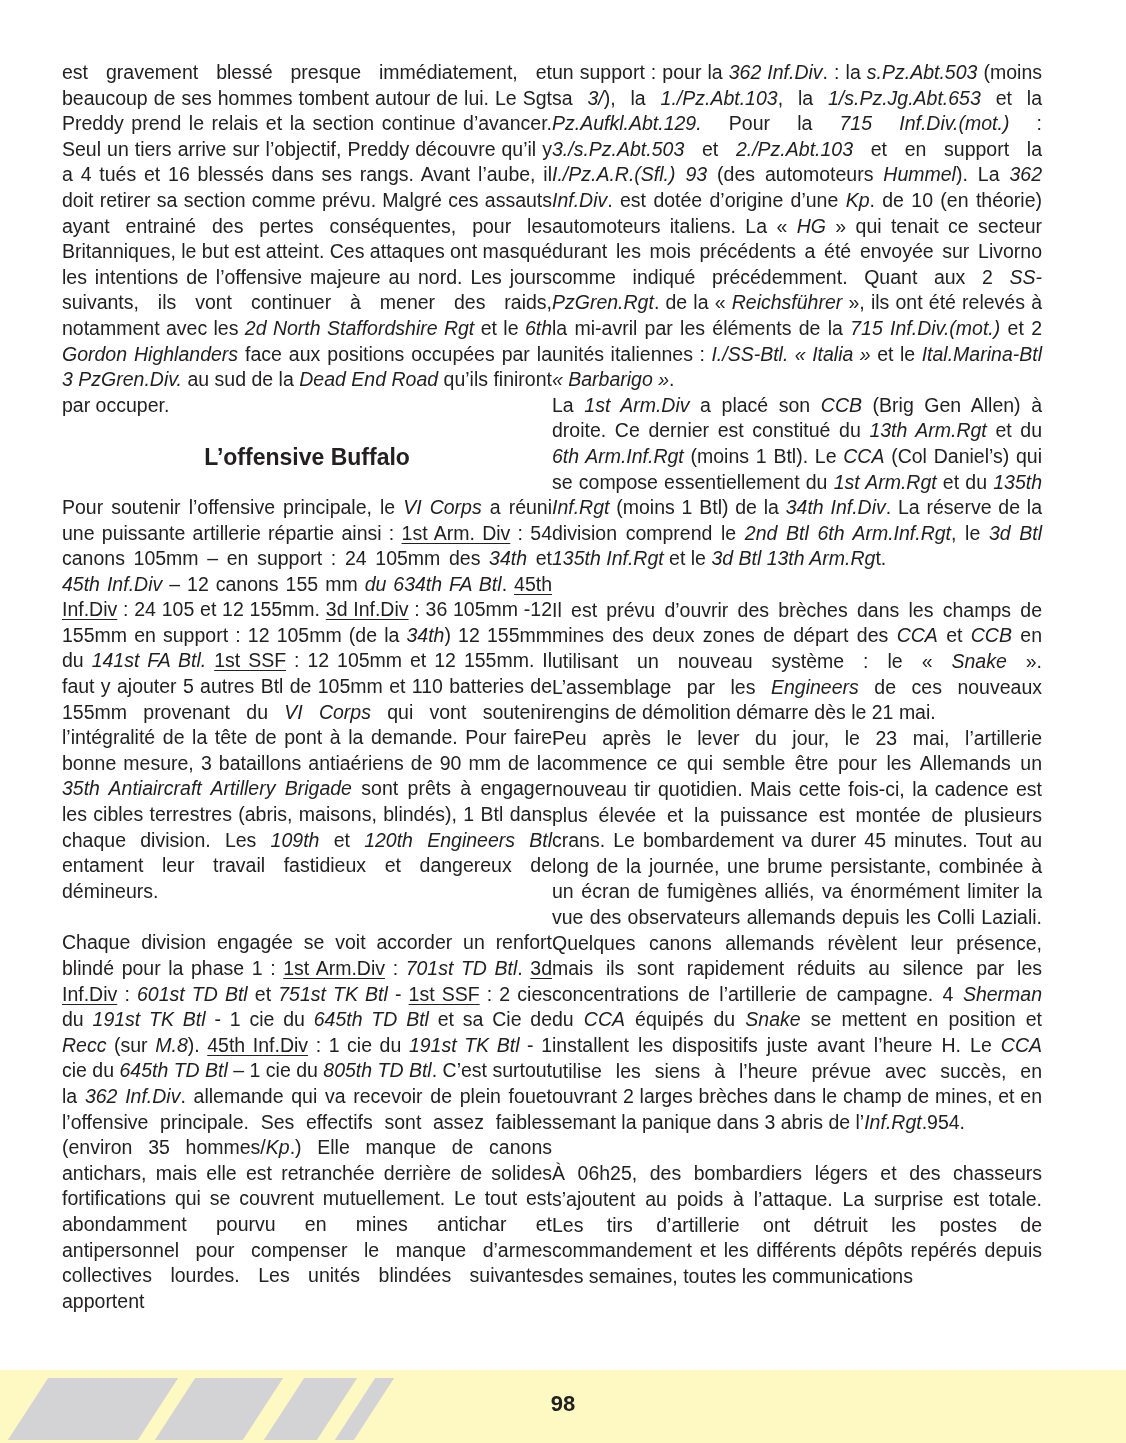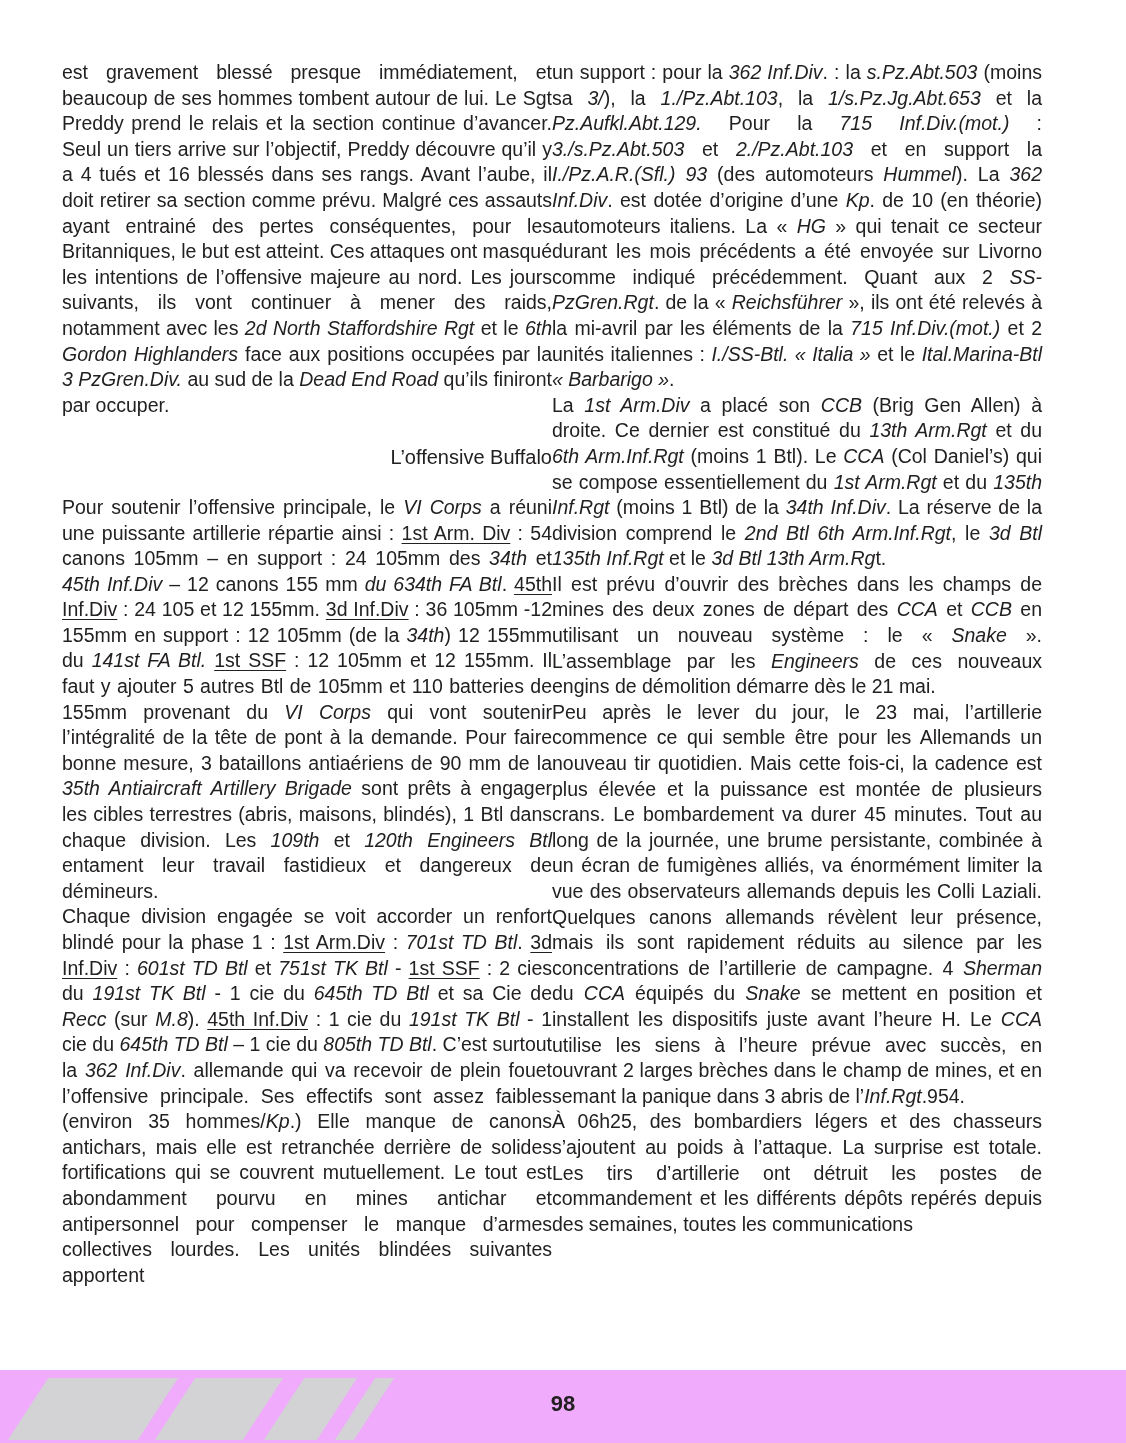--- a/index.html
+++ b/index.html
@@ -21,26 +21,26 @@
     top: 60px;
     width: 490px;
     text-align: justify;
     font-size: 19.5px;
     line-height: 25.6px;
     letter-spacing: 0;
   }
   .col-left  { left: 62px; }
   .col-right { left: 552px; }
   p.para { margin: 0; }
-  p.gap  { }
+  p.gap  { margin-top: 26px; }
   h2.heading {
     margin: 27px 0 24px 0;
-    text-align: right;
-    font-size: 20px;
-    font-weight: normal;
+    text-align: center;
+    font-size: 23px;
+    font-weight: bold;
     color: #232021;
   }
   .s-i  { font-style: italic; }
   .s-iu { text-decoration: underline; text-underline-offset: 3px; }
   .footer {
     position: absolute;
     left: 0;
     right: 0;
     bottom: 0;
     height: 73px;
@@ -83,21 +83,21 @@
     </div>
 
   <div class="col col-right">
       <p class="para"><span>un support : pour la </span><span class="s-i">362 Inf.Div</span><span>. : la </span><span class="s-i">s.Pz.Abt.503</span><span> (moins sa </span><span class="s-i">3/</span><span>), la </span><span class="s-i">1./Pz.Abt.103</span><span>, la </span><span class="s-i">1/s.Pz.Jg.Abt.653</span><span> et la </span><span class="s-i">Pz.Aufkl.Abt.129.</span><span> Pour la </span><span class="s-i">715 Inf.Div.(mot.)</span><span> : </span><span class="s-i">3./s.Pz.Abt.503</span><span> et </span><span class="s-i">2./Pz.Abt.103</span><span> et en support la </span><span class="s-i">I./Pz.A.R.(Sfl.) 93</span><span> (des automoteurs </span><span class="s-i">Hummel</span><span>). La </span><span class="s-i">362 Inf.Div</span><span>. est dotée d’origine d’une </span><span class="s-i">Kp</span><span>. de 10 (en théorie) automoteurs italiens. La « </span><span class="s-i">HG</span><span> » qui tenait ce secteur durant les mois précédents a été envoyée sur Livorno comme indiqué précédemment. Quant aux 2 </span><span class="s-i">SS-PzGren.Rgt</span><span>. de la « </span><span class="s-i">Reichsführer</span><span> », ils ont été relevés à la mi-avril par les éléments de la </span><span class="s-i">715 Inf.Div.(mot.)</span><span> et 2 unités italiennes : </span><span class="s-i">I./SS-Btl. « Italia »</span><span> et le </span><span class="s-i">Ital.Marina-Btl « Barbarigo »</span><span>.</span></p>
       <p class="para"><span>La </span><span class="s-i">1st Arm.Div</span><span> a placé son </span><span class="s-i">CCB</span><span> (Brig Gen Allen) à droite. Ce dernier est constitué du </span><span class="s-i">13th Arm.Rgt</span><span> et du </span><span class="s-i">6th Arm.Inf.Rgt</span><span> (moins 1 Btl). Le </span><span class="s-i">CCA</span><span> (Col Daniel’s) qui se compose essentiellement du </span><span class="s-i">1st Arm.Rgt</span><span> et du </span><span class="s-i">135th Inf.Rgt</span><span> (moins 1 Btl) de la </span><span class="s-i">34th Inf.Div</span><span>. La réserve de la division comprend le </span><span class="s-i">2nd Btl 6th Arm.Inf.Rgt</span><span>, le </span><span class="s-i">3d Btl 135th Inf.Rgt</span><span> et le </span><span class="s-i">3d Btl 13th Arm.Rg</span><span>t.</span></p>
       <p class="para gap"><span>Il est prévu d’ouvrir des brèches dans les champs de mines des deux zones de départ des </span><span class="s-i">CCA</span><span> et </span><span class="s-i">CCB</span><span> en utilisant un nouveau système : le « </span><span class="s-i">Snake</span><span> ». L’assemblage par les </span><span class="s-i">Engineers</span><span> de ces nouveaux engins de démolition démarre dès le 21 mai.</span></p>
       <p class="para"><span>Peu après le lever du jour, le 23 mai, l’artillerie commence ce qui semble être pour les Allemands un nouveau tir quotidien. Mais cette fois-ci, la cadence est plus élevée et la puissance est montée de plusieurs crans. Le bombardement va durer 45 minutes. Tout au long de la journée, une brume persistante, combinée à un écran de fumigènes alliés, va énormément limiter la vue des observateurs allemands depuis les Colli Laziali. Quelques canons allemands révèlent leur présence, mais ils sont rapidement réduits au silence par les concentrations de l’artillerie de campagne. 4 </span><span class="s-i">Sherman</span><span> du </span><span class="s-i">CCA</span><span> équipés du </span><span class="s-i">Snake</span><span> se mettent en position et installent les dispositifs juste avant l’heure H. Le </span><span class="s-i">CCA</span><span> utilise les siens à l’heure prévue avec succès, en ouvrant 2 larges brèches dans le champ de mines, et en semant la panique dans 3 abris de l’</span><span class="s-i">Inf.Rgt</span><span>.954.</span></p>
       <p class="para gap"><span>À 06h25, des bombardiers légers et des chasseurs s’ajoutent au poids à l’attaque. La surprise est totale. Les tirs d’artillerie ont détruit les postes de commandement et les différents dépôts repérés depuis des semaines, toutes les communications</span></p>
     </div>
 
-  <div class="footer" style="background: #f0abfc;">
+  <div class="footer" style="background: #fef9c3;">
     <div class="stripes">
       <div class="stripe s1" style="background: rgb(211, 211, 213);"></div>
       <div class="stripe s2" style="background: rgb(211, 211, 213);"></div>
       <div class="stripe s3" style="background: rgb(211, 211, 213);"></div>
       <div class="stripe s4" style="background: rgb(211, 211, 213);"></div>
     </div>
     <div class="page-number">98</div>
   </div>
 
 </div>

